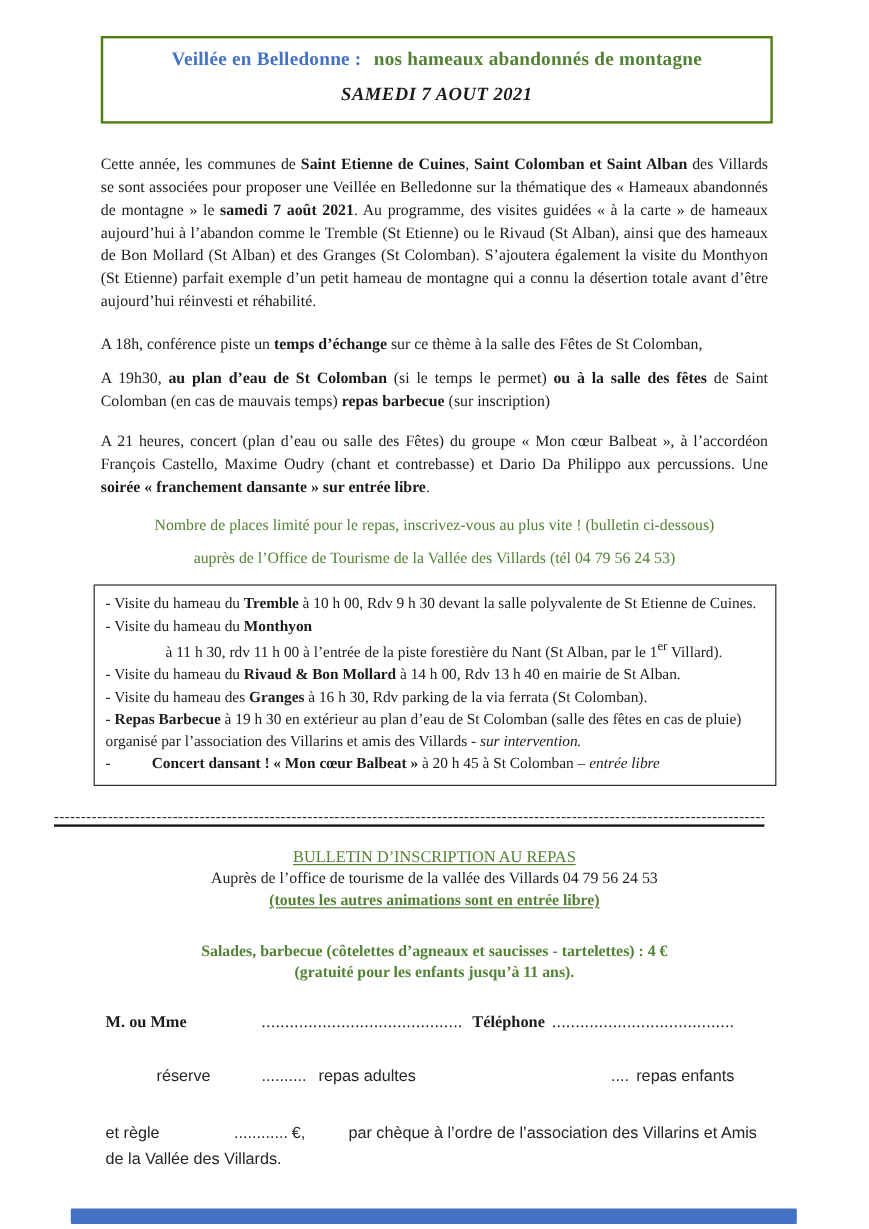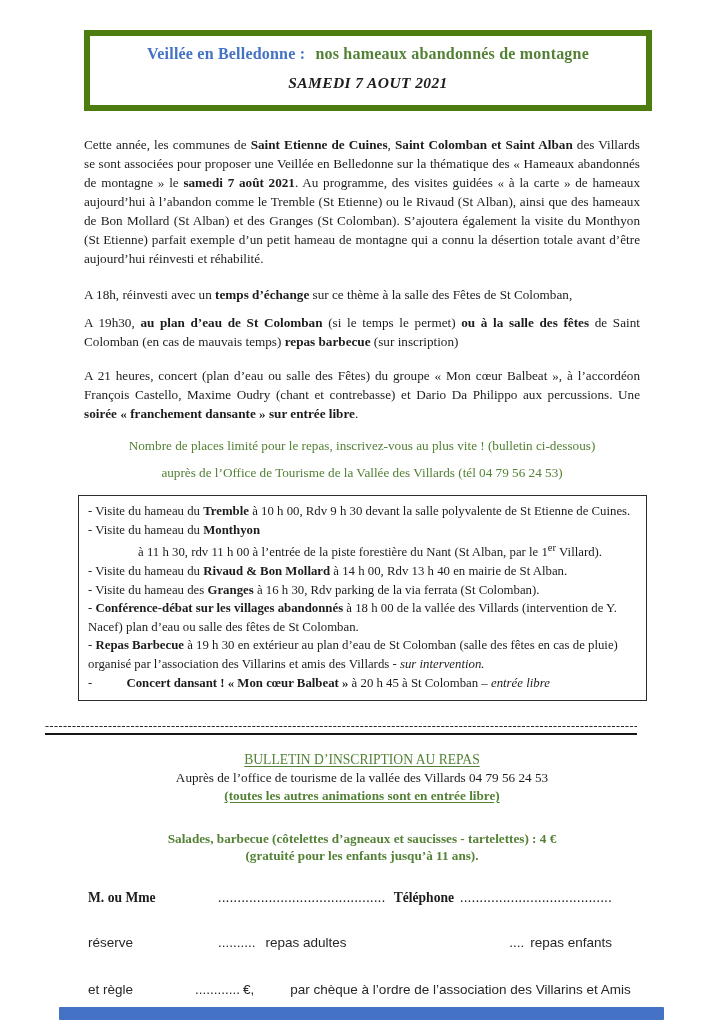--- a/index.html
+++ b/index.html
@@ -7,21 +7,21 @@
     position:relative; width:724px; height:1024px; overflow:hidden;
     background:#ffffff; color:#1c1c1c;
     font-family:"Liberation Serif", serif; font-size:13px;
   }
   .blue  { color:#4472c4; }
   .green { color:#538135; }
 
   
   .header-box {
     margin:30px 0 0 84px; width:540px;
-    border:6px solid #4d7c0f; padding:9px 8px 13px 8px; text-align:center;
+    border:2px solid #4d7c0f; padding:9px 8px 13px 8px; text-align:center;
   }
   .event-title { font-size:16px; font-weight:bold; letter-spacing:.2px; }
   .event-title .sep { display:inline-block; width:6px; }
   .event-date { margin-top:11px; font-size:15.5px; font-weight:bold; font-style:italic; letter-spacing:.4px; }
 
   
   .para { margin:0 0 0 84px; width:556px; text-align:justify; line-height:19px; font-size:13.2px; }
   .p1 { margin-top:24px; }
   .p2 { margin-top:17px; }
   .p3 { margin-top:9px; }
@@ -59,21 +59,21 @@
   .form-row1 { margin:26px 0 0 88px; width:548px; display:flex; align-items:baseline; font-size:13.6px; }
   .form-row1 .lbl { font-weight:bold; }
   .form-row1 .name-lbl { width:130px; }
   .form-row1 .dots { letter-spacing:.5px; }
   .form-row1 .phone-lbl { margin:0 6px 0 8px; }
 
   .form-row2 {
     margin:29px 0 0 88px; width:524px; display:flex; align-items:baseline;
     font-family:"Liberation Sans", sans-serif; font-size:13.5px; color:#262626;
   }
-  .form-row2 .reserve-lbl { width:130px; }
+  .form-row2 .reserve-lbl { width:130px;text-align:center; }
   .form-row2 .adults-lbl { margin-left:10px; }
   .form-row2 .dots2 { margin-left:auto; }
   .form-row2 .children-lbl { margin-left:6px; }
 
   .form-row3 {
     margin:29px 0 0 88px; width:548px; line-height:22px;
     font-family:"Liberation Sans", sans-serif; font-size:13.5px; color:#262626;
   }
   .form-row3 .pay-lbl { margin-right:62px; }
   .form-row3 .cur { margin-left:3px; }
@@ -88,34 +88,33 @@
 
   <div class="header-box">
     <div class="event-title">
       <span class="blue">Veillée en Belledonne :</span><span class="sep"></span>
       <span class="green">nos hameaux abandonnés de montagne</span>
     </div>
     <div class="event-date">SAMEDI 7 AOUT 2021</div>
   </div>
 
   <p class="para p1"><span>Cette année, les communes de </span><span style="font-weight: bold;">Saint Etienne de Cuines</span><span>, </span><span style="font-weight: bold;">Saint Colomban et Saint Alban</span><span> des Villards se sont associées pour proposer une Veillée en Belledonne sur la thématique des « Hameaux abandonnés de montagne » le </span><span style="font-weight: bold;">samedi 7 août 2021</span><span>. Au programme, des visites guidées « à la carte » de hameaux aujourd’hui à l’abandon comme le Tremble (St Etienne) ou le Rivaud (St Alban), ainsi que des hameaux de Bon Mollard (St Alban) et des Granges (St Colomban). S’ajoutera également la visite du Monthyon (St Etienne) parfait exemple d’un petit hameau de montagne qui a connu la désertion totale avant d’être aujourd’hui réinvesti et réhabilité.</span></p>
-  <p class="para p2"><span>A 18h, réinvesti avec un </span><span style="font-weight: bold;">temps d’échange</span><span> sur ce thème à la salle des Fêtes de St Colomban,</span></p>
+  <p class="para p2"><span>A 18h, conférence piste un </span><span style="font-weight: bold;">temps d’échange</span><span> sur ce thème à la salle des Fêtes de St Colomban,</span></p>
   <p class="para p3"><span>A 19h30, </span><span style="font-weight: bold;">au plan d’eau de St Colomban</span><span> (si le temps le permet) </span><span style="font-weight: bold;">ou  à la salle des fêtes</span><span> de Saint Colomban (en cas de mauvais temps) </span><span style="font-weight: bold;">repas barbecue</span><span> (sur inscription)</span></p>
   <p class="para p4"><span>A 21 heures, concert (plan d’eau ou salle des Fêtes) du groupe « Mon cœur Balbeat », à l’accordéon François Castello, Maxime Oudry (chant et contrebasse) et Dario Da Philippo aux percussions. Une </span><span style="font-weight: bold;">soirée « franchement dansante » sur entrée libre</span><span>.</span></p>
 
   <div class="notice green n1">Nombre de places limité pour le repas, inscrivez-vous au plus vite ! (bulletin ci-dessous)</div>
   <div class="notice green n2">auprès de l’Office de Tourisme de la Vallée des Villards (tél 04 79 56 24 53)</div>
 
   <div class="program-box">
     <div class="program-item"><span>- Visite du hameau du </span><span style="font-weight: bold;">Tremble</span><span> à 10 h 00, Rdv 9 h 30 devant la salle polyvalente de St Etienne de Cuines.</span></div>
     <div class="program-item"><span>- Visite du hameau du </span><span style="font-weight: bold;">Monthyon</span></div>
     <div class="program-item indent"><span>à 11 h 30,  rdv 11 h 00 à l’entrée de la piste forestière du Nant (St Alban, par le 1</span><sup>er</sup><span> Villard).</span></div>
     <div class="program-item"><span>- Visite du hameau du </span><span style="font-weight: bold;">Rivaud &amp; Bon Mollard</span><span>  à 14 h 00, Rdv 13 h 40 en mairie de St Alban.</span></div>
     <div class="program-item"><span>- Visite du hameau des </span><span style="font-weight: bold;">Granges</span><span> à 16 h 30, Rdv parking de la via ferrata (St Colomban).</span></div>
-    <div class="program-item"><span>- </span><span style="font-weight: bold;">Conférence-débat sur les villages abandonnés</span><span> à 18 h 00 de la vallée des Villards (intervention de Y. Nacef) plan d’eau ou salle des fêtes de St Colomban.</span></div>
     <div class="program-item"><span>- </span><span style="font-weight: bold;">Repas Barbecue</span><span> à 19 h 30 en extérieur au plan d’eau de St Colomban (salle des fêtes en cas de pluie) organisé par l’association des Villarins et amis des Villards - </span><span style="font-style: italic;">sur intervention.</span></div>
     <div class="program-item"><span>- </span><span style="font-weight: bold; margin-left: 31px;">Concert dansant ! « Mon cœur Balbeat »</span><span> à 20 h 45 à St Colomban – </span><span style="font-style: italic;">entrée libre</span></div>
   </div>
 
   <div class="separator">
     <div class="dashes">--------------------------------------------------------------------------------------------------------------------------------------------------------------------------------</div>
   </div>
 
   <div class="bulletin">
     <div class="b-title green">BULLETIN D’INSCRIPTION AU REPAS</div>

